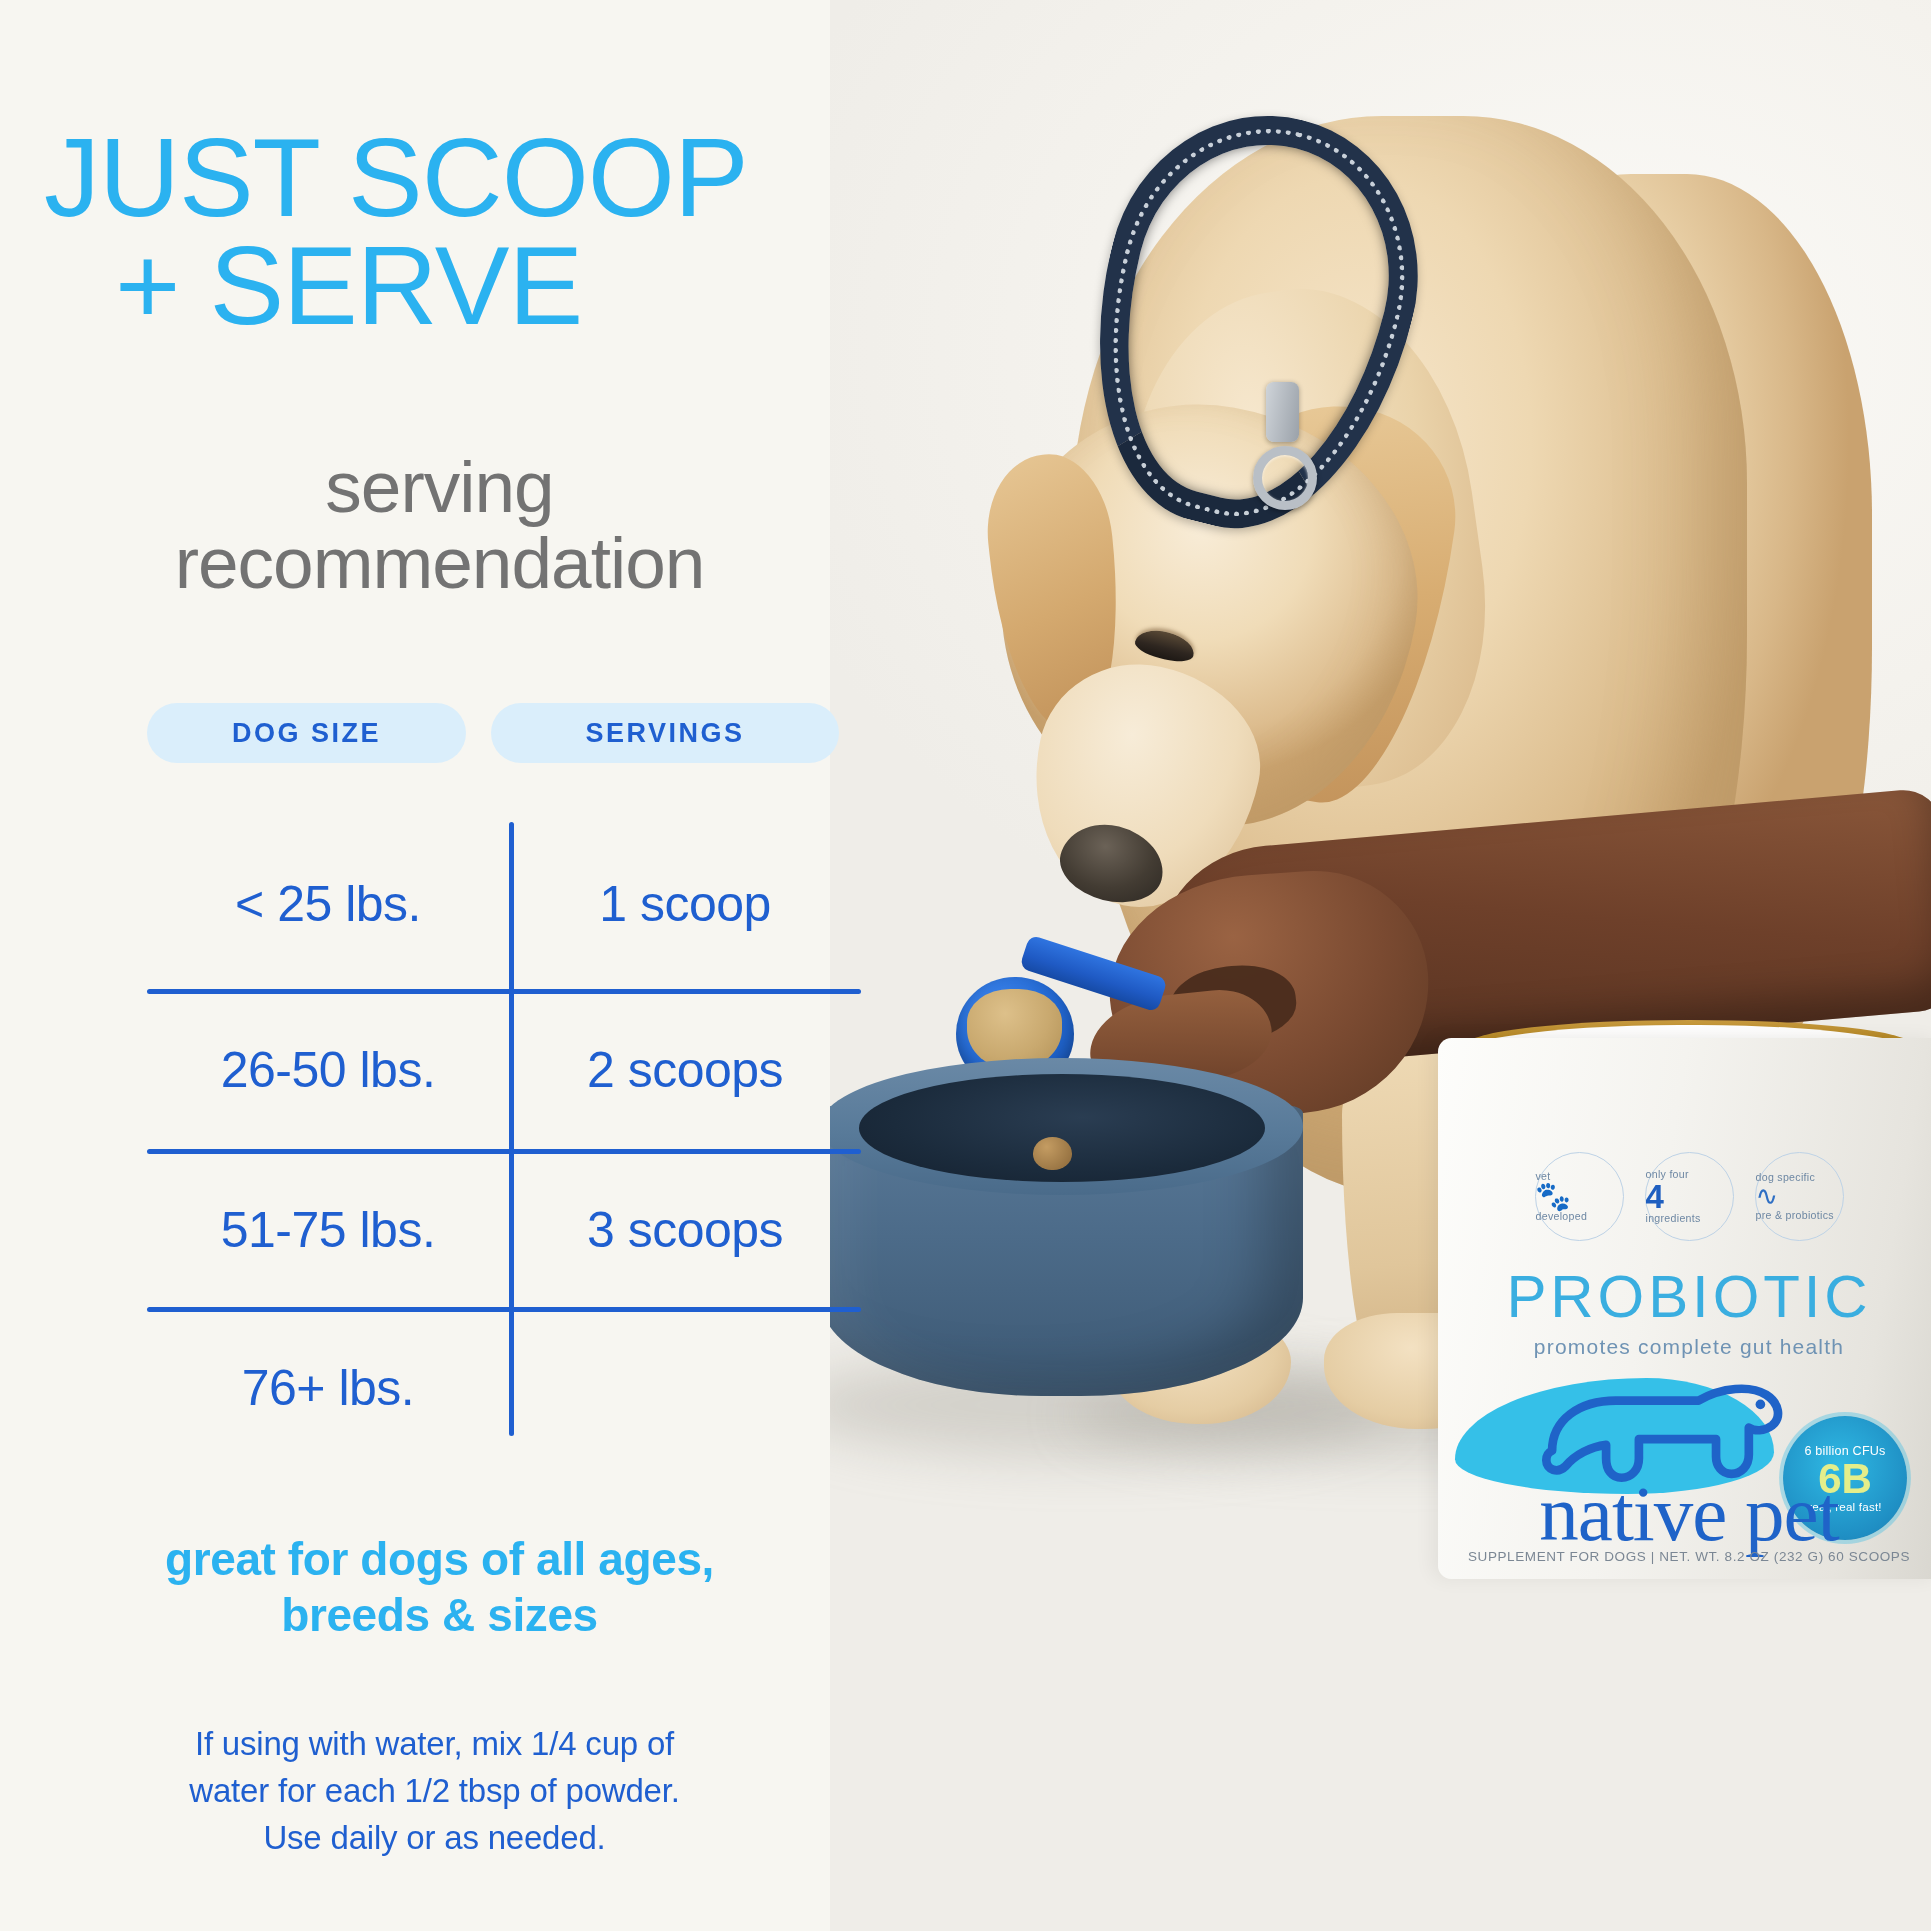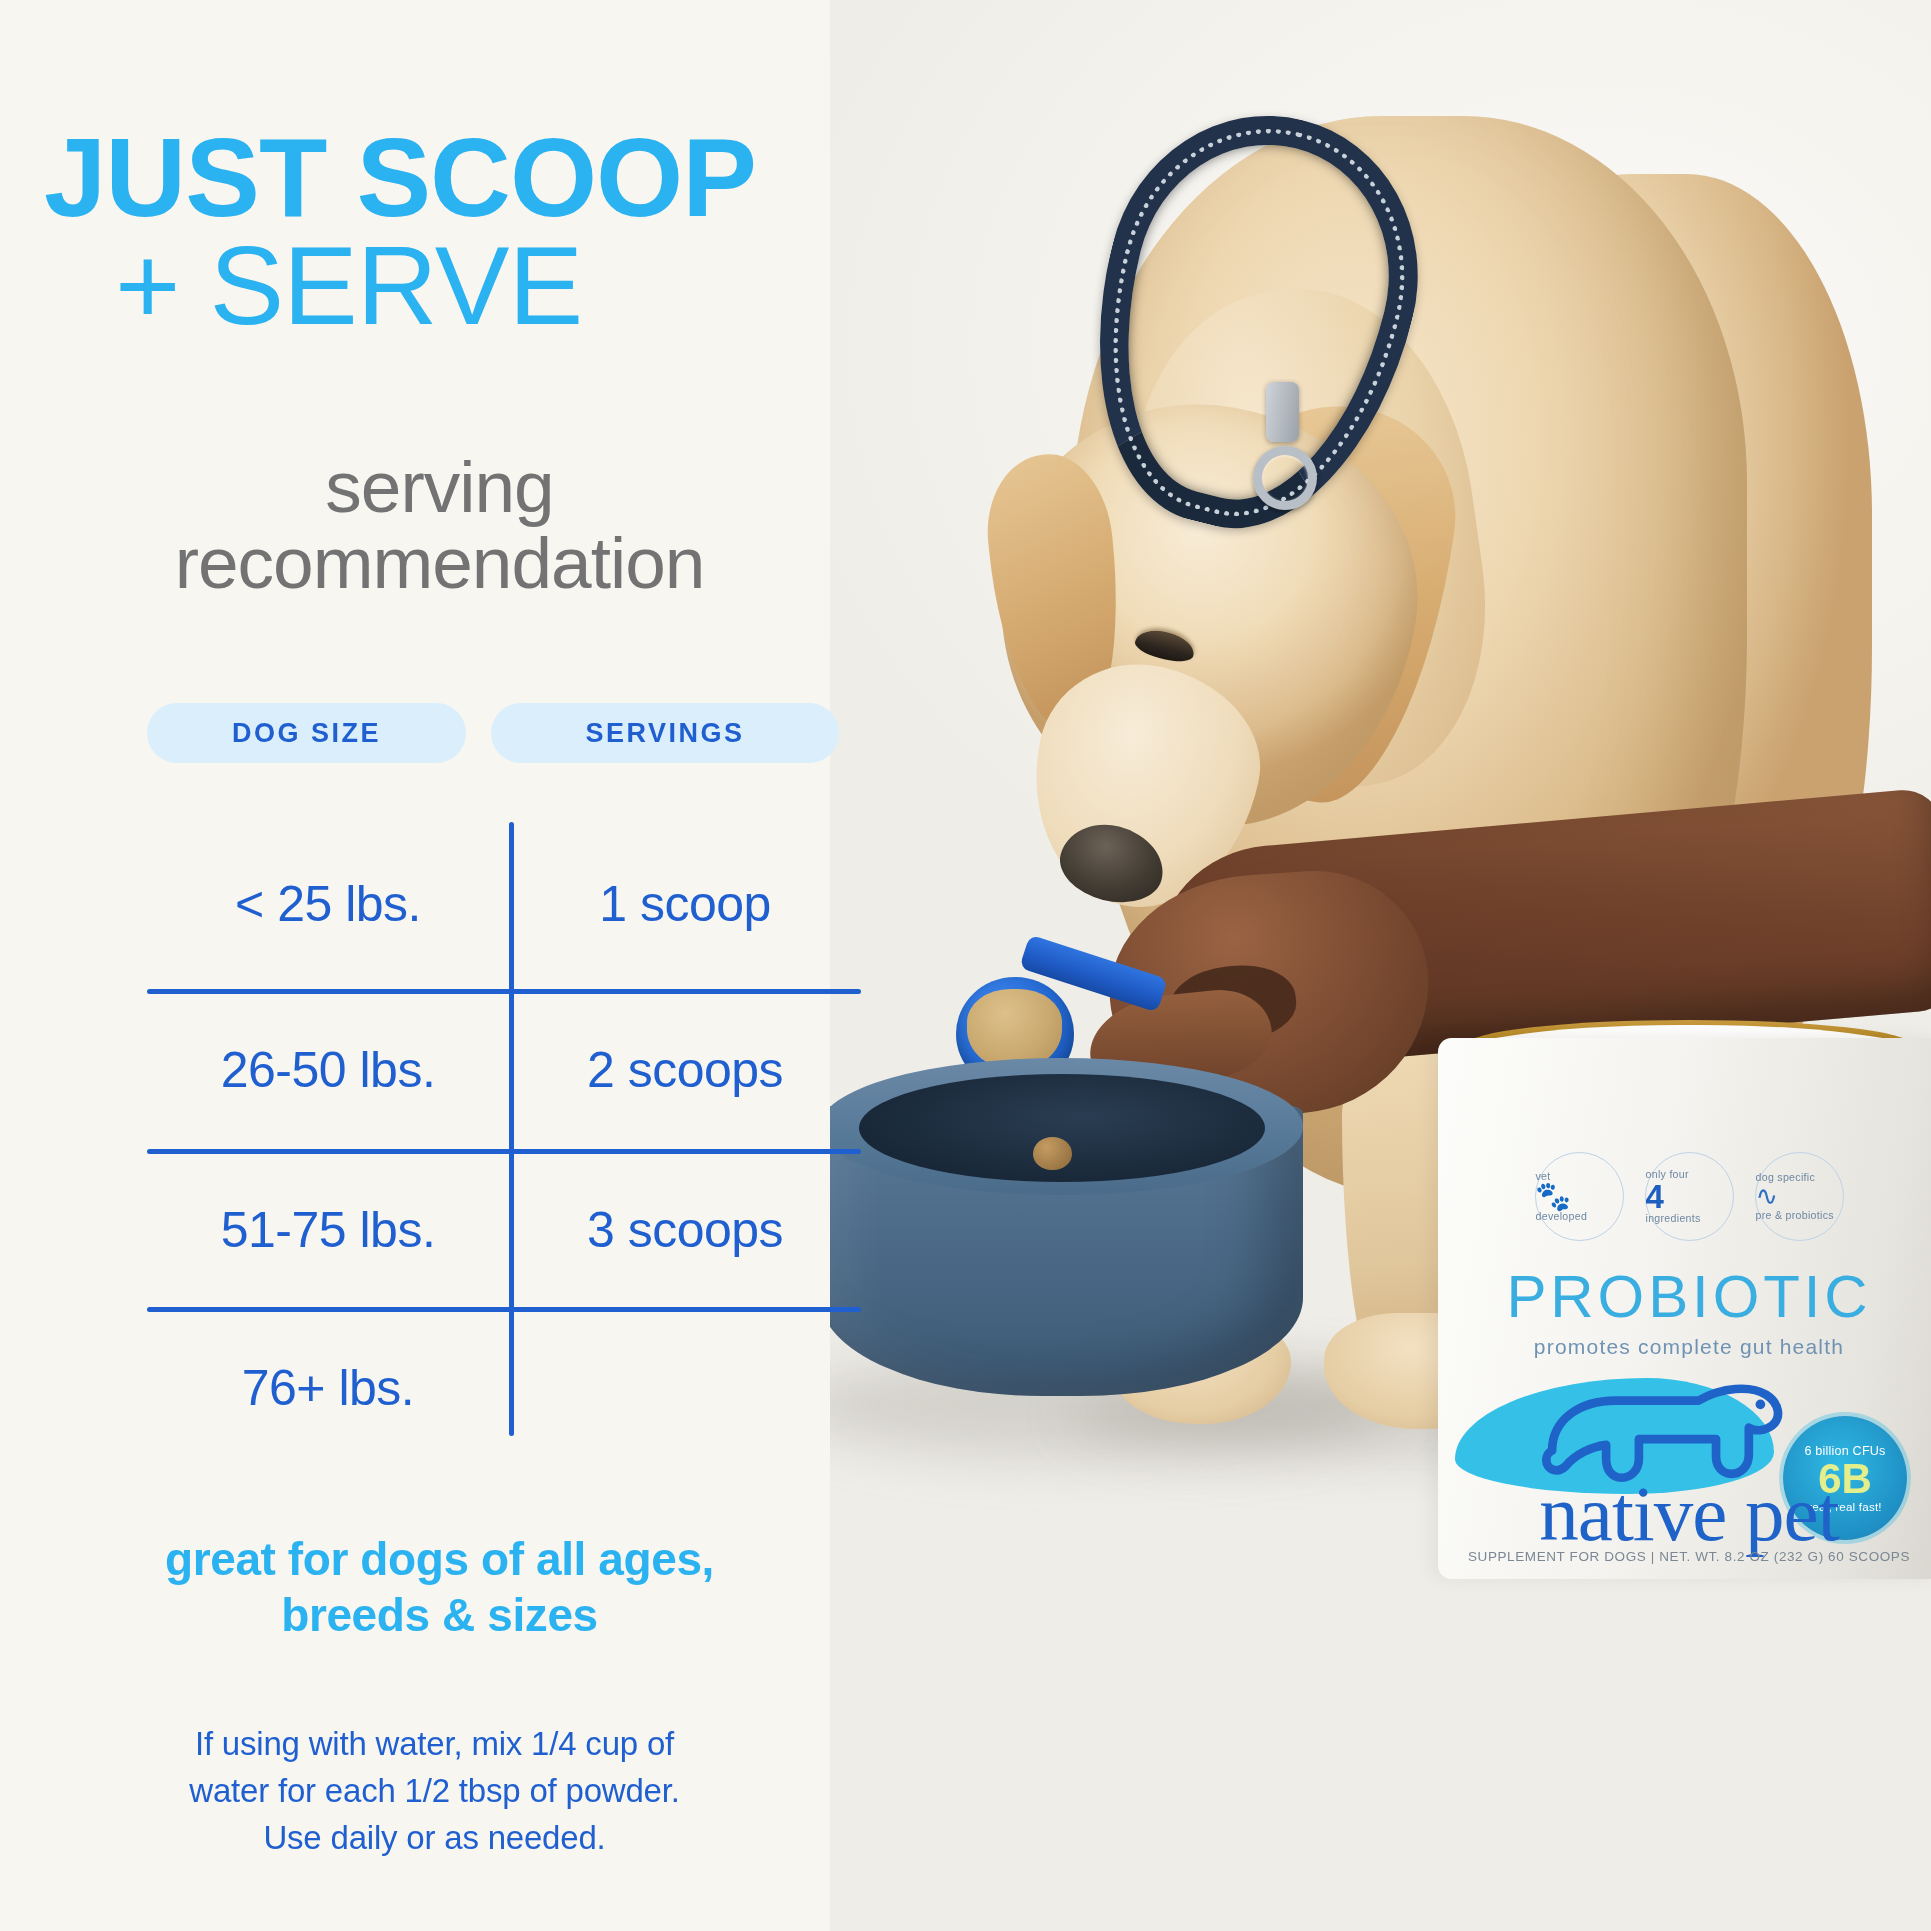--- a/index.html
+++ b/index.html
@@ -271,21 +271,21 @@
   }
 
   
   #panel{ position:absolute; left:0; top:0; width:869px; height:1931px; }
 
   .headline{
     position:absolute; left:44px; top:124px; width:792px;
     font-size:112px; line-height:.96; letter-spacing:-1px;
     color:#2bb2f0; font-weight:400;
   }
-  .headline .l1{ display:block; text-align:left;font-weight:bold; }
+  .headline .l1{ display:block; text-align:left; }
   .headline .l2{ display:block; text-align:center; padding-right:183px; }
 
   .subhead{
     position:absolute; left:29px; top:449px; width:821px;
     text-align:center;
     font-size:73px; line-height:1.04; letter-spacing:-1px;
     color:#737373; font-weight:400;
   }
 
   .pills{

